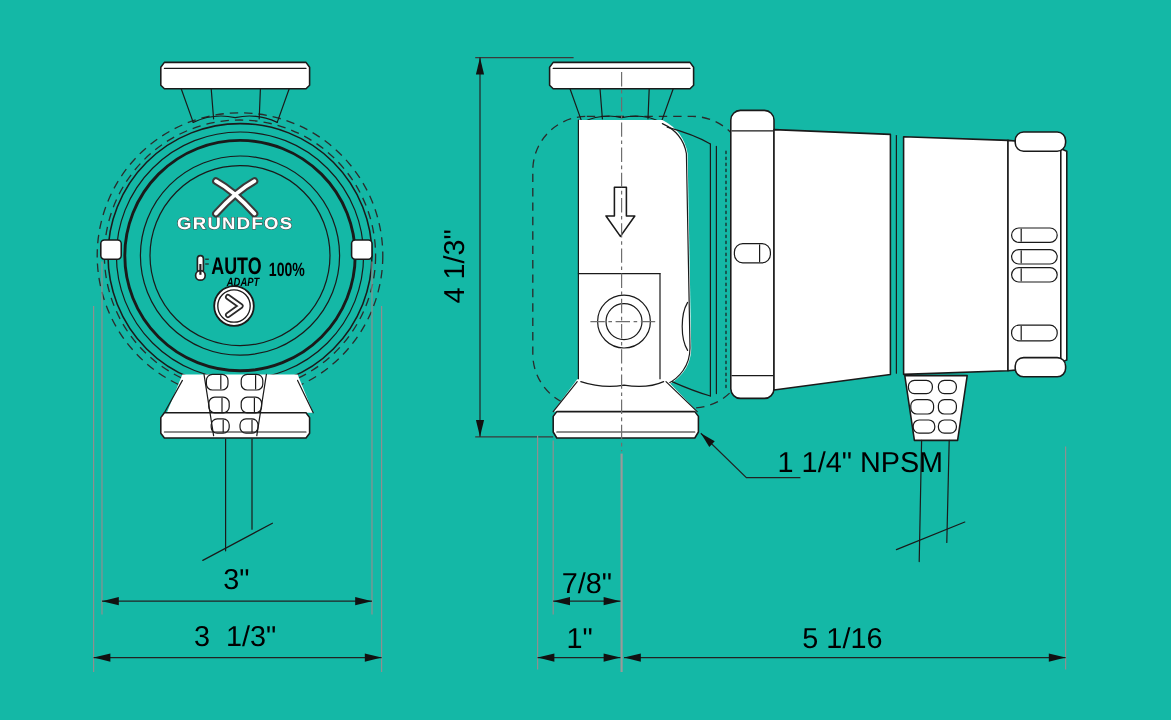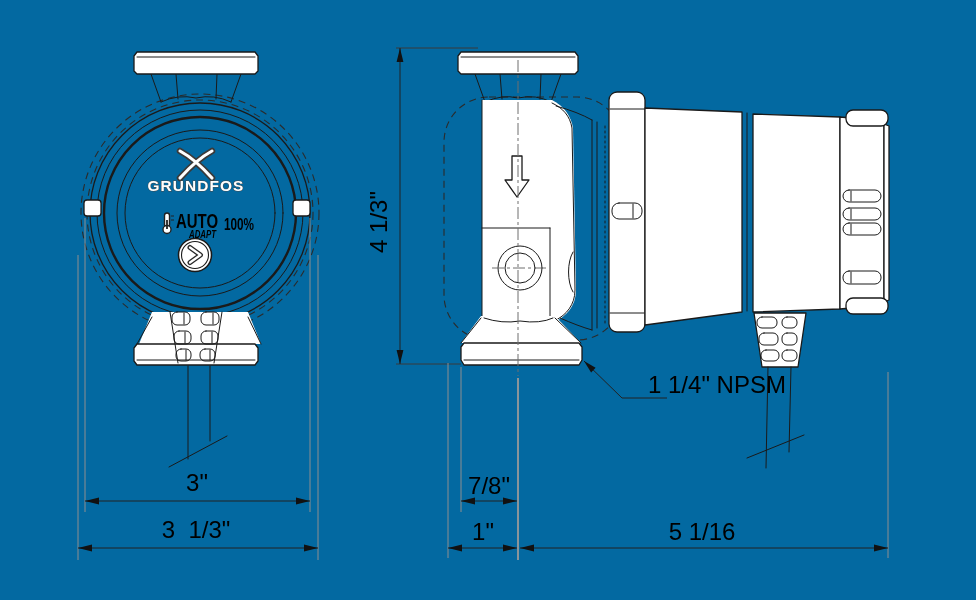--- a/index.html
+++ b/index.html
@@ -1,16 +1,16 @@
 <!DOCTYPE html>
 <html><head>
 <meta charset="utf-8">
 <style>
   html,body{margin:0;padding:0;background:#fff;}
-  .canvas{position:relative;width:976px;height:600px;background:#0369a1;overflow:hidden;
+  .canvas{position:relative;width:976px;height:600px;background:#14b8a6;overflow:hidden;
           font-family:"Liberation Sans", sans-serif;text-decoration:underline;}
   svg{display:block;}
   svg text{white-space:pre;font-family:"Liberation Sans", sans-serif;fill:#000;}
   .dim{font-size:24px;}
   .brand{font-size:14px;font-weight:bold;letter-spacing:1px;fill:#ffffff;stroke:#4a4a4a;
          stroke-width:0.9px;paint-order:stroke fill;}
   .auto{font-size:20px;font-weight:bold;}
   .adapt{font-size:10px;font-weight:bold;font-style:italic;}
   .pct{font-size:16px;font-weight:bold;}
   .oln{fill:none;stroke:#1a1a1a;stroke-width:1.3;stroke-linecap:round;stroke-linejoin:round;}

